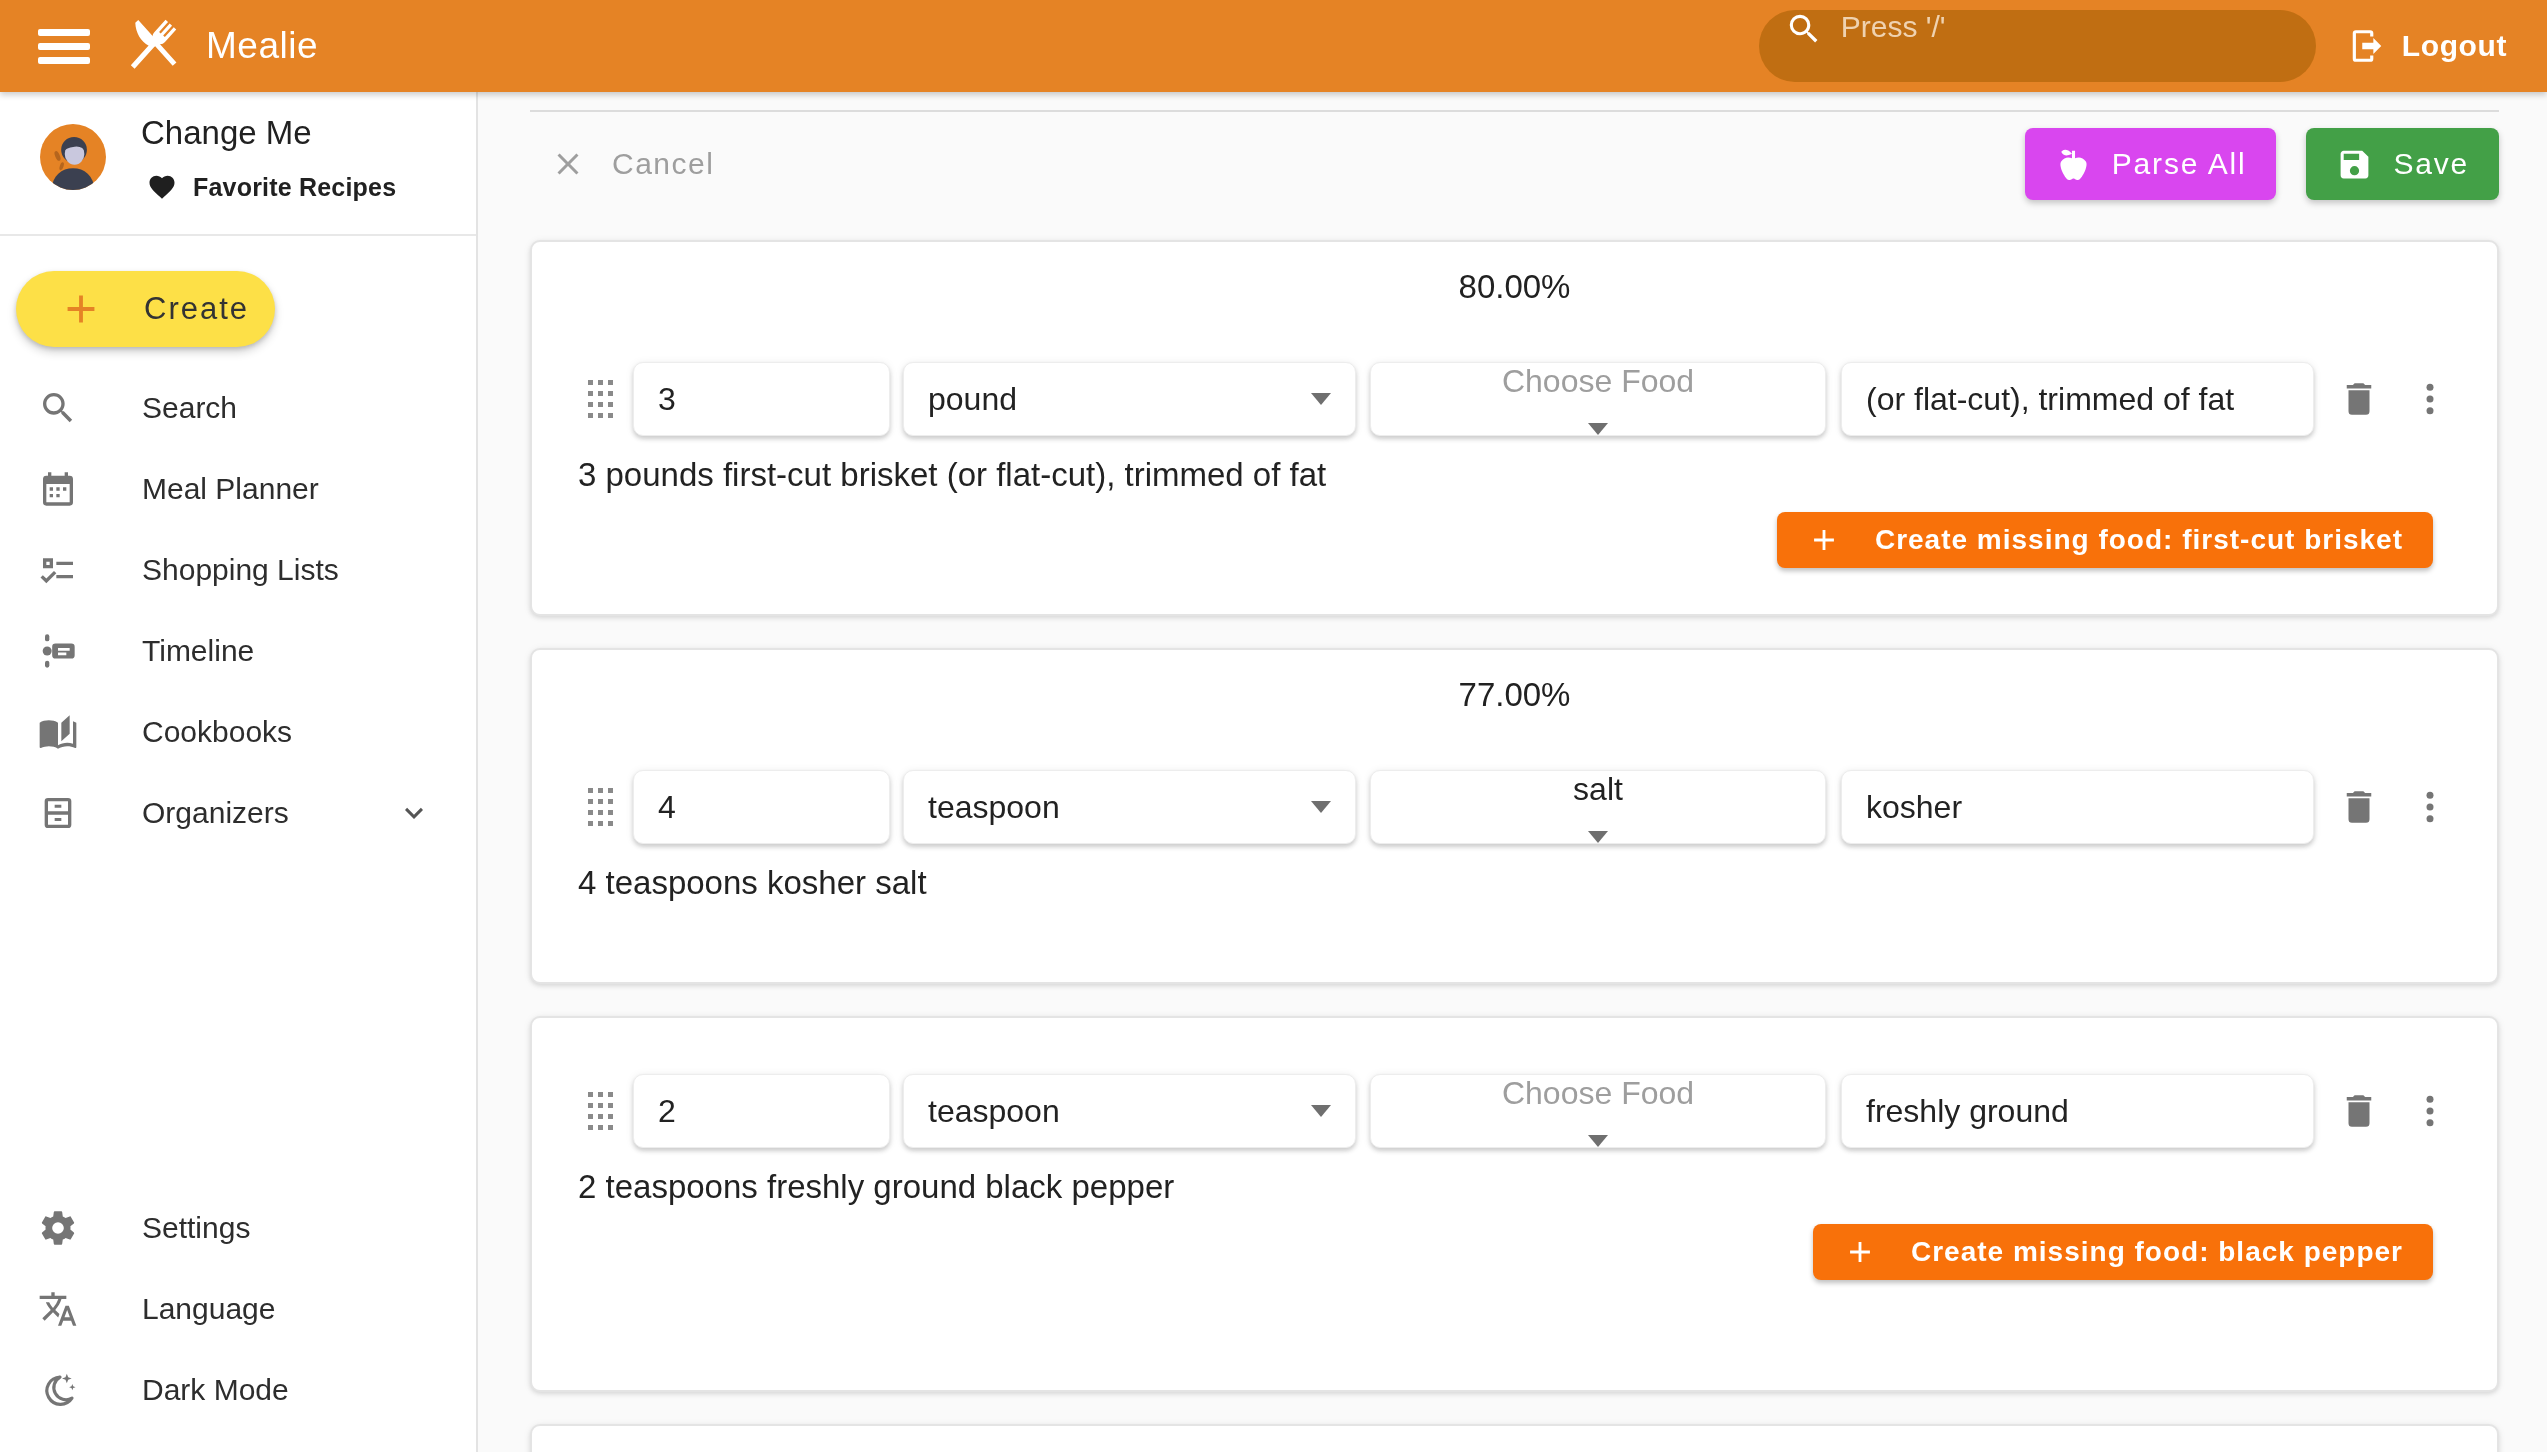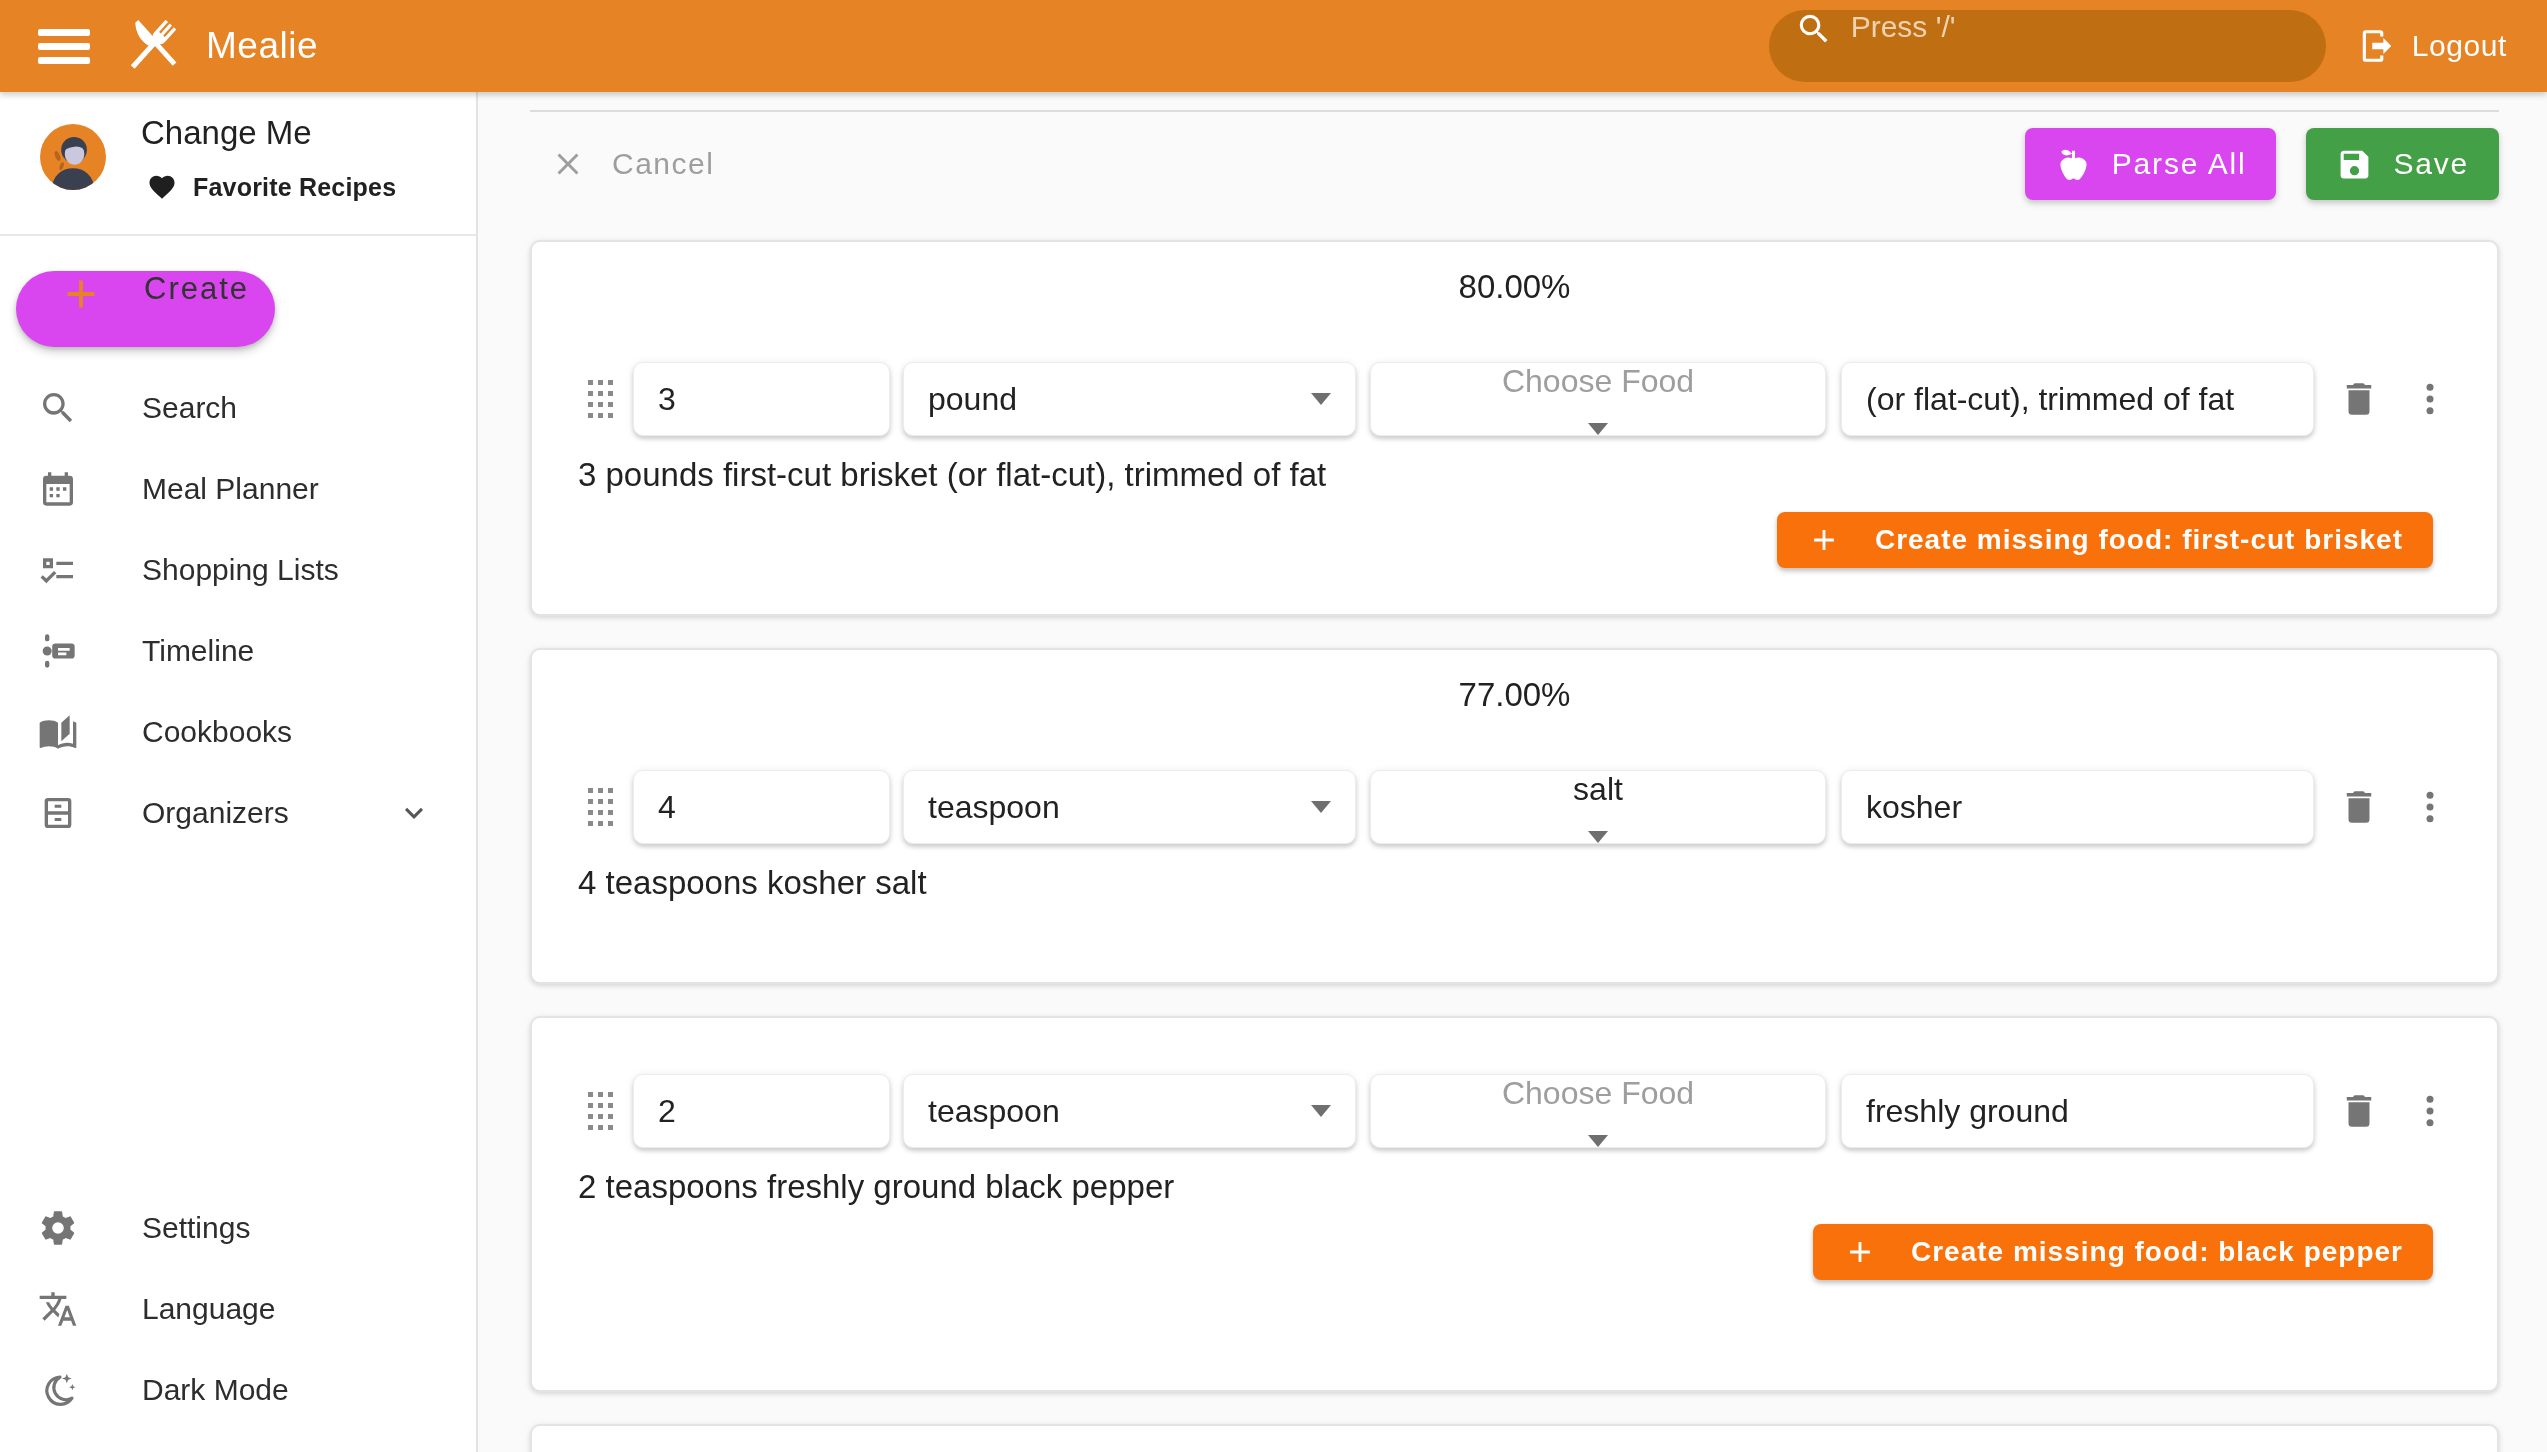--- a/index.html
+++ b/index.html
@@ -14,37 +14,37 @@
   .hamburger .bar { width:52px; height:7px; background:#fff; border-radius:2px; margin:7px 0; }
   .logo { margin-left:30px; width:64px; height:64px; }
   .app-title { color:#fff; font-size:37px; font-weight:500; margin-left:22px; letter-spacing:0.5px; }
   .search-pill { margin-left:auto; width:557px; height:72px; border-radius:36px;
     background:#C06E12; display:flex; align-items:flex-start; padding:0 26px; }
   .search-pill svg { width:38px; height:38px; flex:none; }
   .search-input { flex:1; background:transparent; border:none; outline:none;
     color:#fff; font-size:30px; margin-left:18px; font-family:inherit; }
   .search-input::placeholder { color:rgba(255,244,230,.75); }
   .logout-btn { display:flex; align-items:center; gap:16px; margin:0 40px 0 32px;
-    background:none; border:none; color:#fff; font-size:30px; font-weight:400;
+    background:none; border:none; color:#fff; font-size:30px; font-weight:700;
     letter-spacing:0.6px; cursor:pointer; font-family:inherit; }
   .logout-btn svg { width:38px; height:38px; }
 
   
   .sidebar { position:absolute; top:92px; left:0; width:478px; bottom:0;
     background:#fff; border-right:2px solid #E3E3E3; display:flex; flex-direction:column; }
   .user-block { height:144px; border-bottom:2px solid #E8E8E8; position:relative; }
   .avatar { position:absolute; left:40px; top:32px; width:66px; height:66px; cursor:pointer; }
   .user-name { position:absolute; left:141px; top:22px; font-size:33px; color:#212121; }
   .fav-row { position:absolute; left:147px; top:80px; display:flex; align-items:center;
     gap:16px; cursor:pointer; }
   .fav-row svg { width:30px; height:30px; }
   .fav-label { font-size:25px; font-weight:700; color:#212121; letter-spacing:0.2px; }
 
   .create-btn { margin:35px 0 0 16px; width:259px; height:76px; border-radius:38px;
-    border:none; background:#d946ef; display:flex; align-items:flex-start; cursor:pointer;
+    border:none; background:#fde047; display:flex; align-items:center; cursor:pointer;
     box-shadow:0 5px 10px rgba(0,0,0,.18), 0 2px 4px rgba(0,0,0,.14);
     font-family:inherit; }
   .create-btn svg { width:46px; height:46px; margin-left:42px; }
   .create-label { font-size:31px; font-weight:500; letter-spacing:2px; color:#333;
     margin-left:40px; }
 
   .nav { margin-top:20px; list-style:none; }
   .nav-footer { margin-top:auto; margin-bottom:22px; list-style:none; }
   .nav-item { height:81px; display:flex; align-items:center; cursor:pointer; }
   .nav-item .nav-icon { width:40px; height:40px; margin-left:38px; flex:none; }

